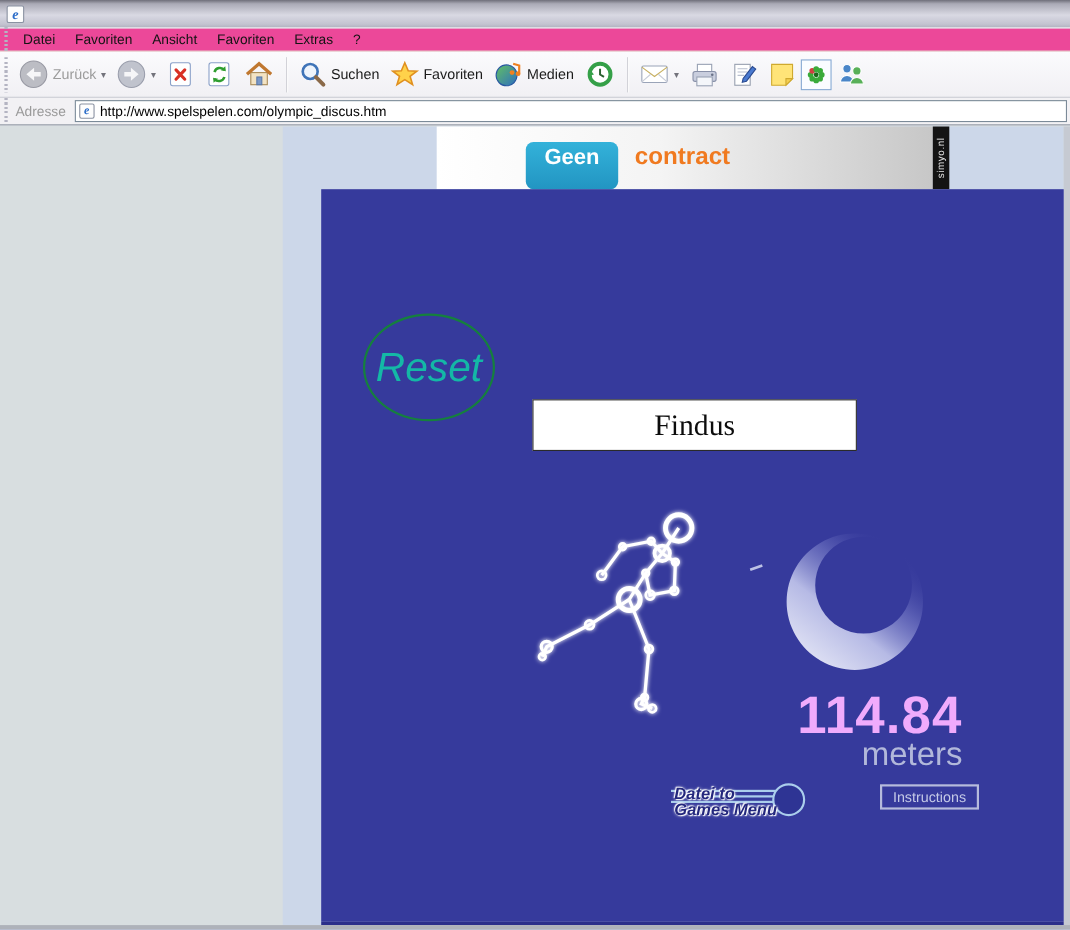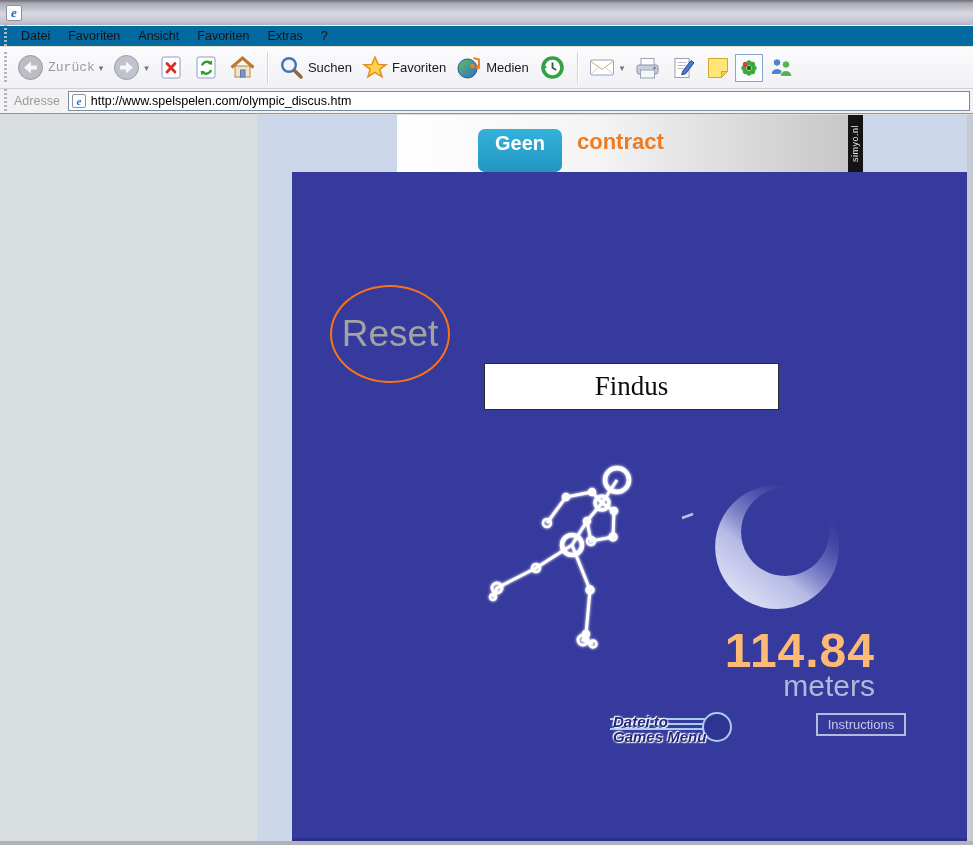--- a/index.html
+++ b/index.html
@@ -10,32 +10,32 @@
   
   .titlebar { position:absolute; left:0; top:0; width:973px; height:26px;
     background:linear-gradient(to bottom,#6f6f7a 0,#aaaab6 14%,#d9d9e3 55%,#c3c3d0 88%,#b2b2c0 100%);
     border-bottom:1px solid #f4f4f8; display:flex; align-items:center; padding-left:6px; gap:8px; }
   .titlebar .title { font-size:13px; font-weight:bold; color:#090909; }
   .ie-ico { width:16px; height:16px; background:#fdfdfd; border:1px solid #8a92a2;
     color:#2b6cc8; font:italic bold 13px/14px "Liberation Serif", serif; text-align:center;
     border-radius:2px; display:inline-block; }
 
   .menubar { position:absolute; left:0; top:26px; width:973px; height:21px;
-    background:#0369a1; border-bottom:1px solid #e6e5d2; display:flex; align-items:center; }
+    background:#ec4899; border-bottom:1px solid #e6e5d2; display:flex; align-items:center; }
   .menu-item { font-size:12.5px; color:#141414; padding:3px 9px; }
 
   .toolbar { position:absolute; left:0; top:47px; width:973px; height:42px;
     background:linear-gradient(to bottom,#fbfbfd,#f1f0f4); border-bottom:1px solid #cfcfd6;
     display:flex; align-items:center; }
   .grip { width:3px; height:24px; margin:0 5px 0 4px;
     background:repeating-linear-gradient(to bottom,#b4b4c2 0 2px, rgba(0,0,0,0) 2px 4px); }
   .grip.tall { height:32px; }
   .sep { width:1px; height:32px; background:#d2d2d8; box-shadow:1px 0 0 #ffffff; margin:0 6px; }
   .tb-btn { display:flex; align-items:center; gap:4px; padding:2px 5px; font-size:13px; color:#1a1a1a; }
-  .tb-btn .lbl-disabled { color:#9c9c9c;font-family:Liberation Mono, monospace; }
+  .tb-btn .lbl-disabled { color:#9c9c9c; }
   .caret { font-size:9px; color:#73737c; }
   .icq-frame { border:1px solid #86a8d2; background:#fafcff; padding:1px; }
 
   .addressbar { position:absolute; left:0; top:89px; width:973px; height:25px;
     background:#f2f1f4; border-bottom:1px solid #8f96a2; display:flex; align-items:center; }
   .addr-label { font-size:12.5px; color:#9a9a9a; margin:0 8px 0 2px; }
   .addr-input { flex:1; height:20px; margin-right:3px; background:#ffffff;
     border:1px solid #7b8a98; display:flex; align-items:center; gap:5px; padding-left:3px; }
   .addr-input .url { font-size:12.5px; color:#000; }
   .ie-ico.small { width:14px; height:14px; font-size:11px; line-height:12px; }
@@ -53,30 +53,30 @@
     color:#ffffff; font-size:20px; font-weight:bold; text-align:center; line-height:29px; }
   .contract-txt { position:absolute; left:180px; top:14px; font-size:22px; font-weight:bold; color:#f07a20; }
   .simyo { position:absolute; left:848px; top:0; width:15px; height:57px; background:#141414;
     color:#e8e8e8; font-size:9px; letter-spacing:0.5px; writing-mode:vertical-rl;
     transform:rotate(180deg); text-align:center; line-height:15px; }
 
   .game { position:absolute; left:292px; top:57px; width:675px; height:666px; background:#363a9c; }
   .game svg.scene { position:absolute; left:0; top:0; }
 
   .reset-btn { position:absolute; left:38px; top:113px; width:120px; height:98px;
-    border:2px solid #f97316; border-radius:50%; color:#a3a3a3; font-size:37px;
-    display:flex; align-items:center; justify-content:center; }
+    border:2px solid #15803d; border-radius:50%; color:#14b8a6; font-size:37px;
+    display:flex; align-items:center; justify-content:center;font-style:italic; }
   .name-box { position:absolute; left:192px; top:191px; width:295px; height:47px;
     background:#ffffff; border:1px solid #2a2a2a; color:#0c0c0c;
     font-family:"Liberation Serif", serif; font-size:27px;
     display:flex; align-items:center; justify-content:center; }
   .game-title { position:absolute; left:68px; top:501px; font-size:34px; color:#eef0fa; letter-spacing:0.5px; }
-  .score { position:absolute; right:92px; top:451px; font-size:48px; font-weight:bold; color:#fdba74; letter-spacing:1px; }
+  .score { position:absolute; right:92px; top:451px; font-size:48px; font-weight:bold; color:#f0abfc; letter-spacing:1px; }
   .unit { position:absolute; right:92px; top:497px; font-size:30px; color:#b2b8da; }
-  .instructions-btn { position:absolute; left:524px; top:541px; width:90px; height:23px;
+  .instructions-btn { position:absolute; left:508px; top:541px; width:90px; height:23px;
     border:2px solid #b6bbdc; color:#c4c9e6; font-size:13px; text-align:center; line-height:19px; }
   .speed-line { position:absolute; height:2px; background:#aacdec; }
   .logo-circle { position:absolute; left:410px; top:540px; width:30px; height:30px;
     background:#2e3494; border:2px solid #aacdec; border-radius:50%; }
   .return-link { position:absolute; left:321px; top:542px; font-style:italic; font-weight:bold;
     font-size:15px; line-height:15px; color:#23277d;
     text-shadow:1px 1px 1px #ffffff, -1px -1px 1px #ffffff, 0 0 3px #ffffff; }
 
   .bottom-navy { position:absolute; left:292px; top:723px; width:675px; height:3px; background:#2b2e8a; }
   .bottom-gray { position:absolute; left:0; top:726px; width:973px; height:4px; background:#aeb2ba; }

